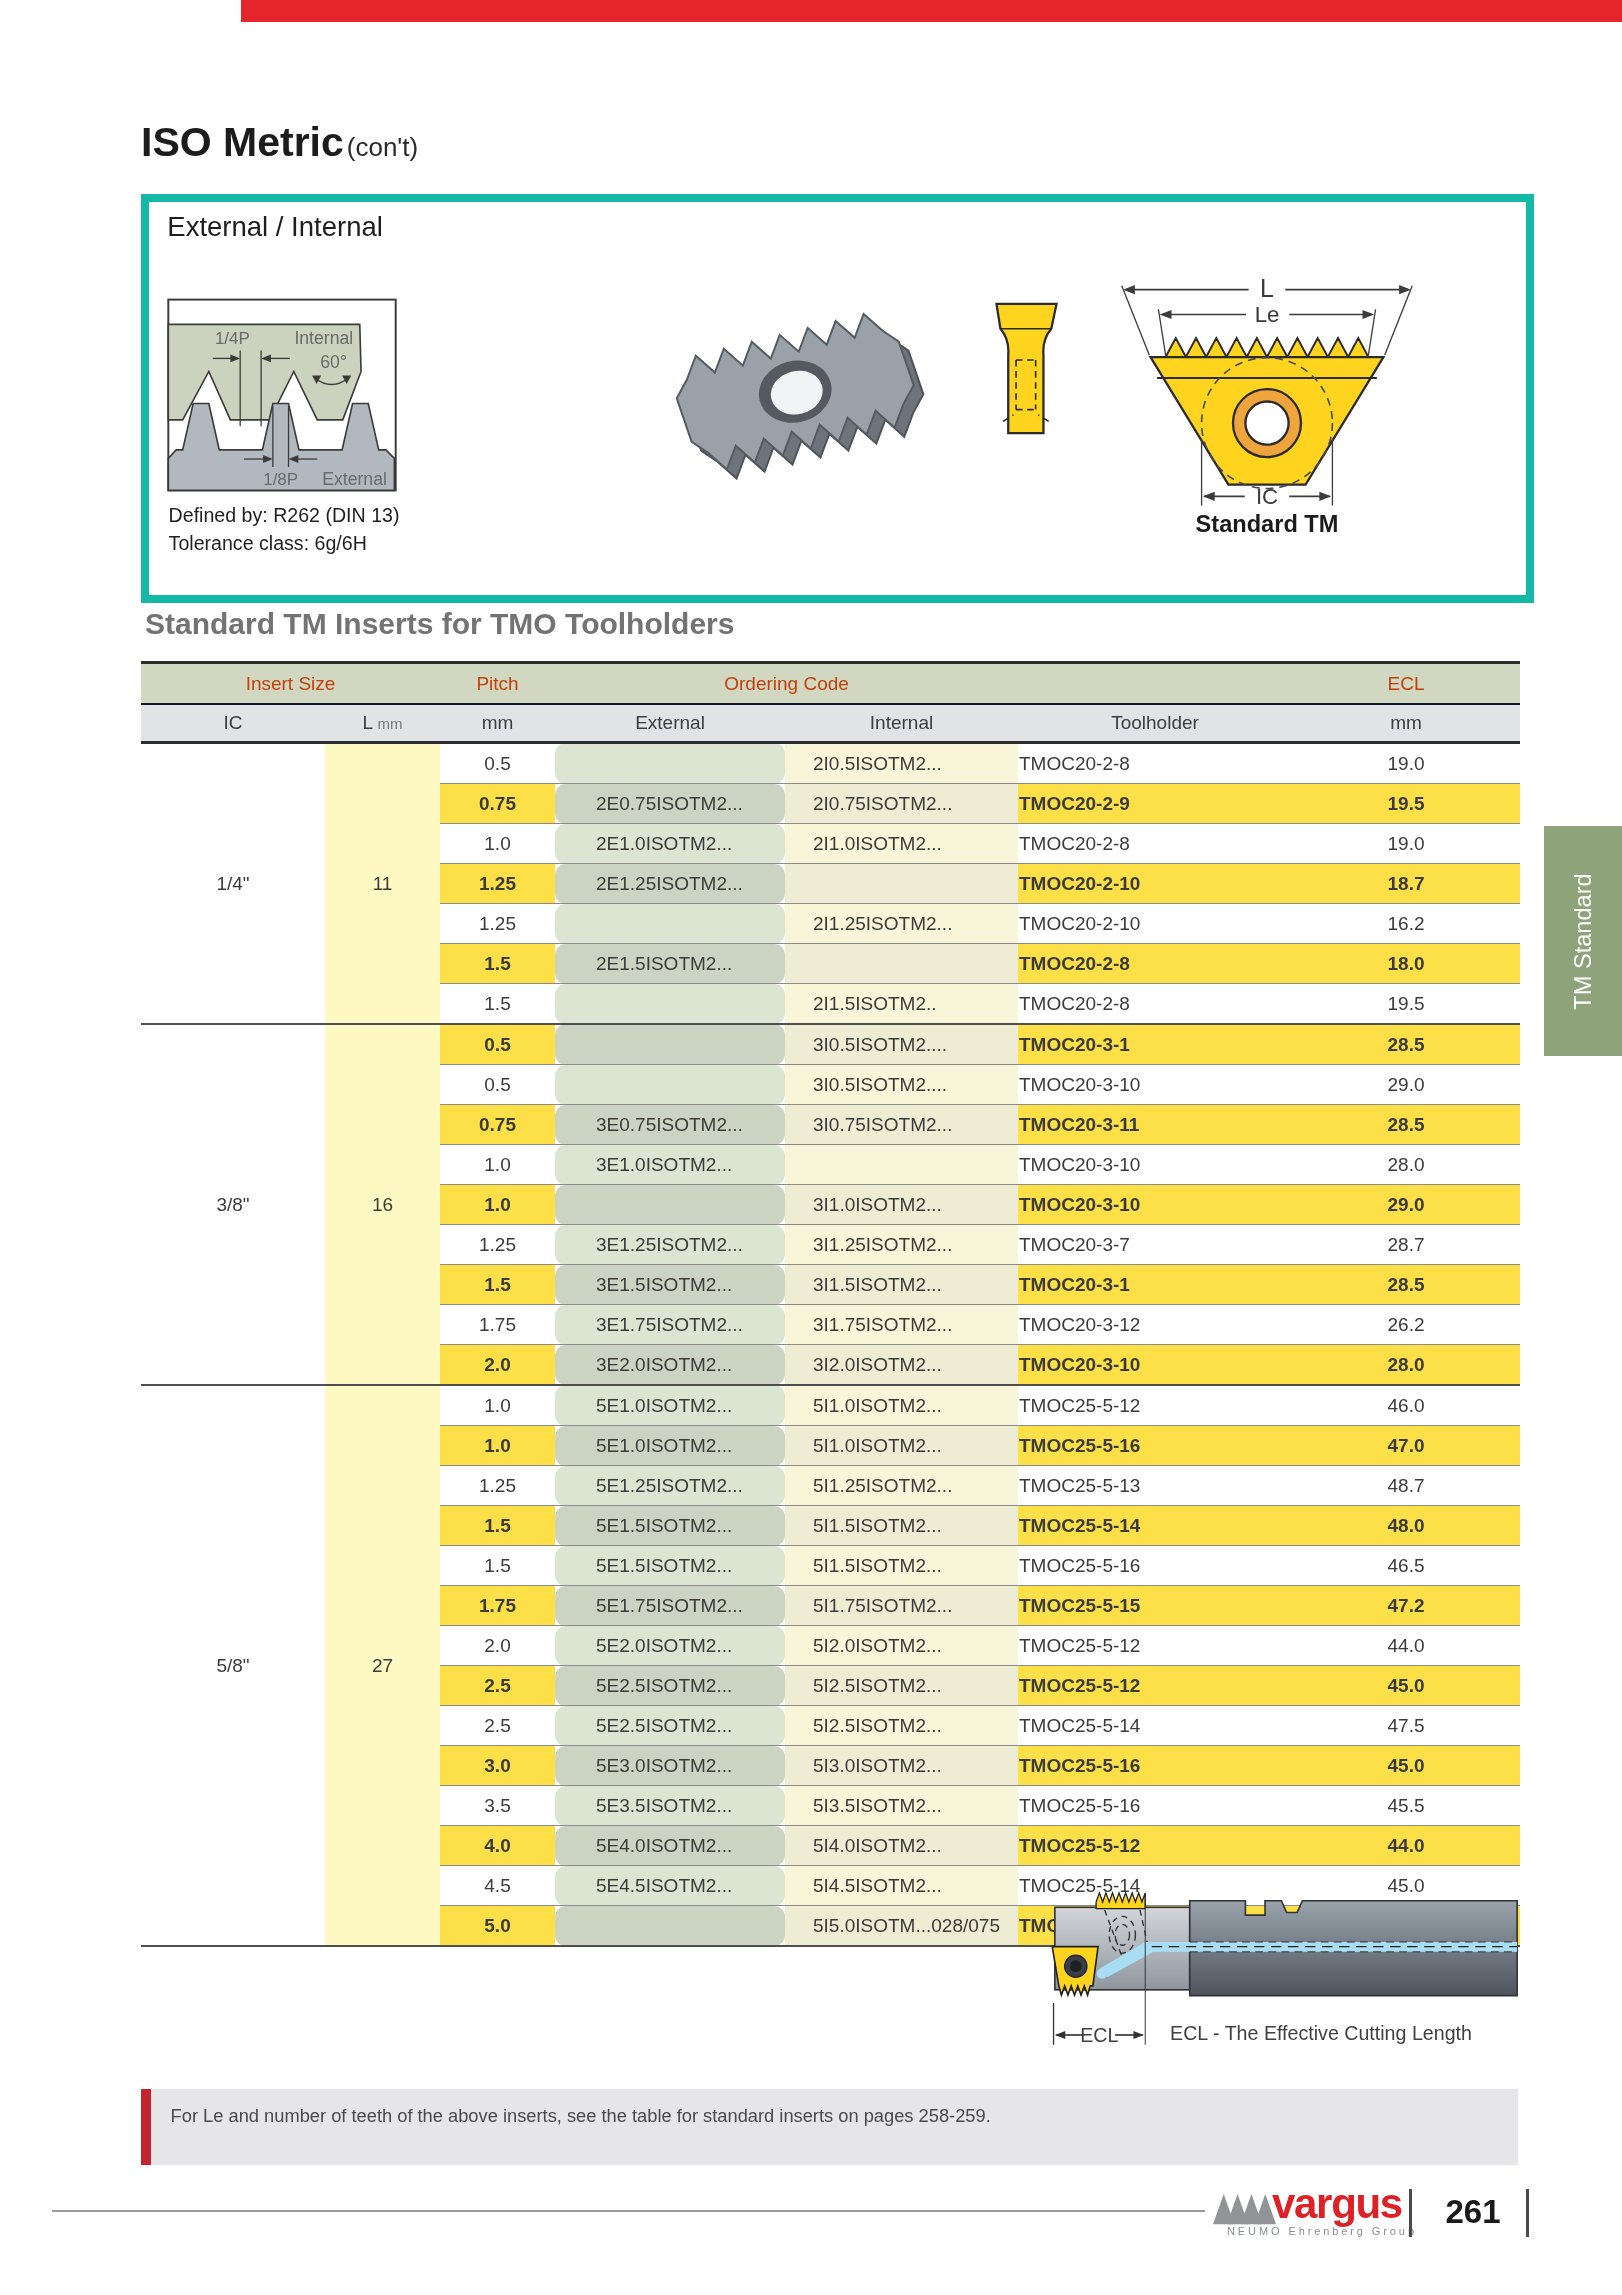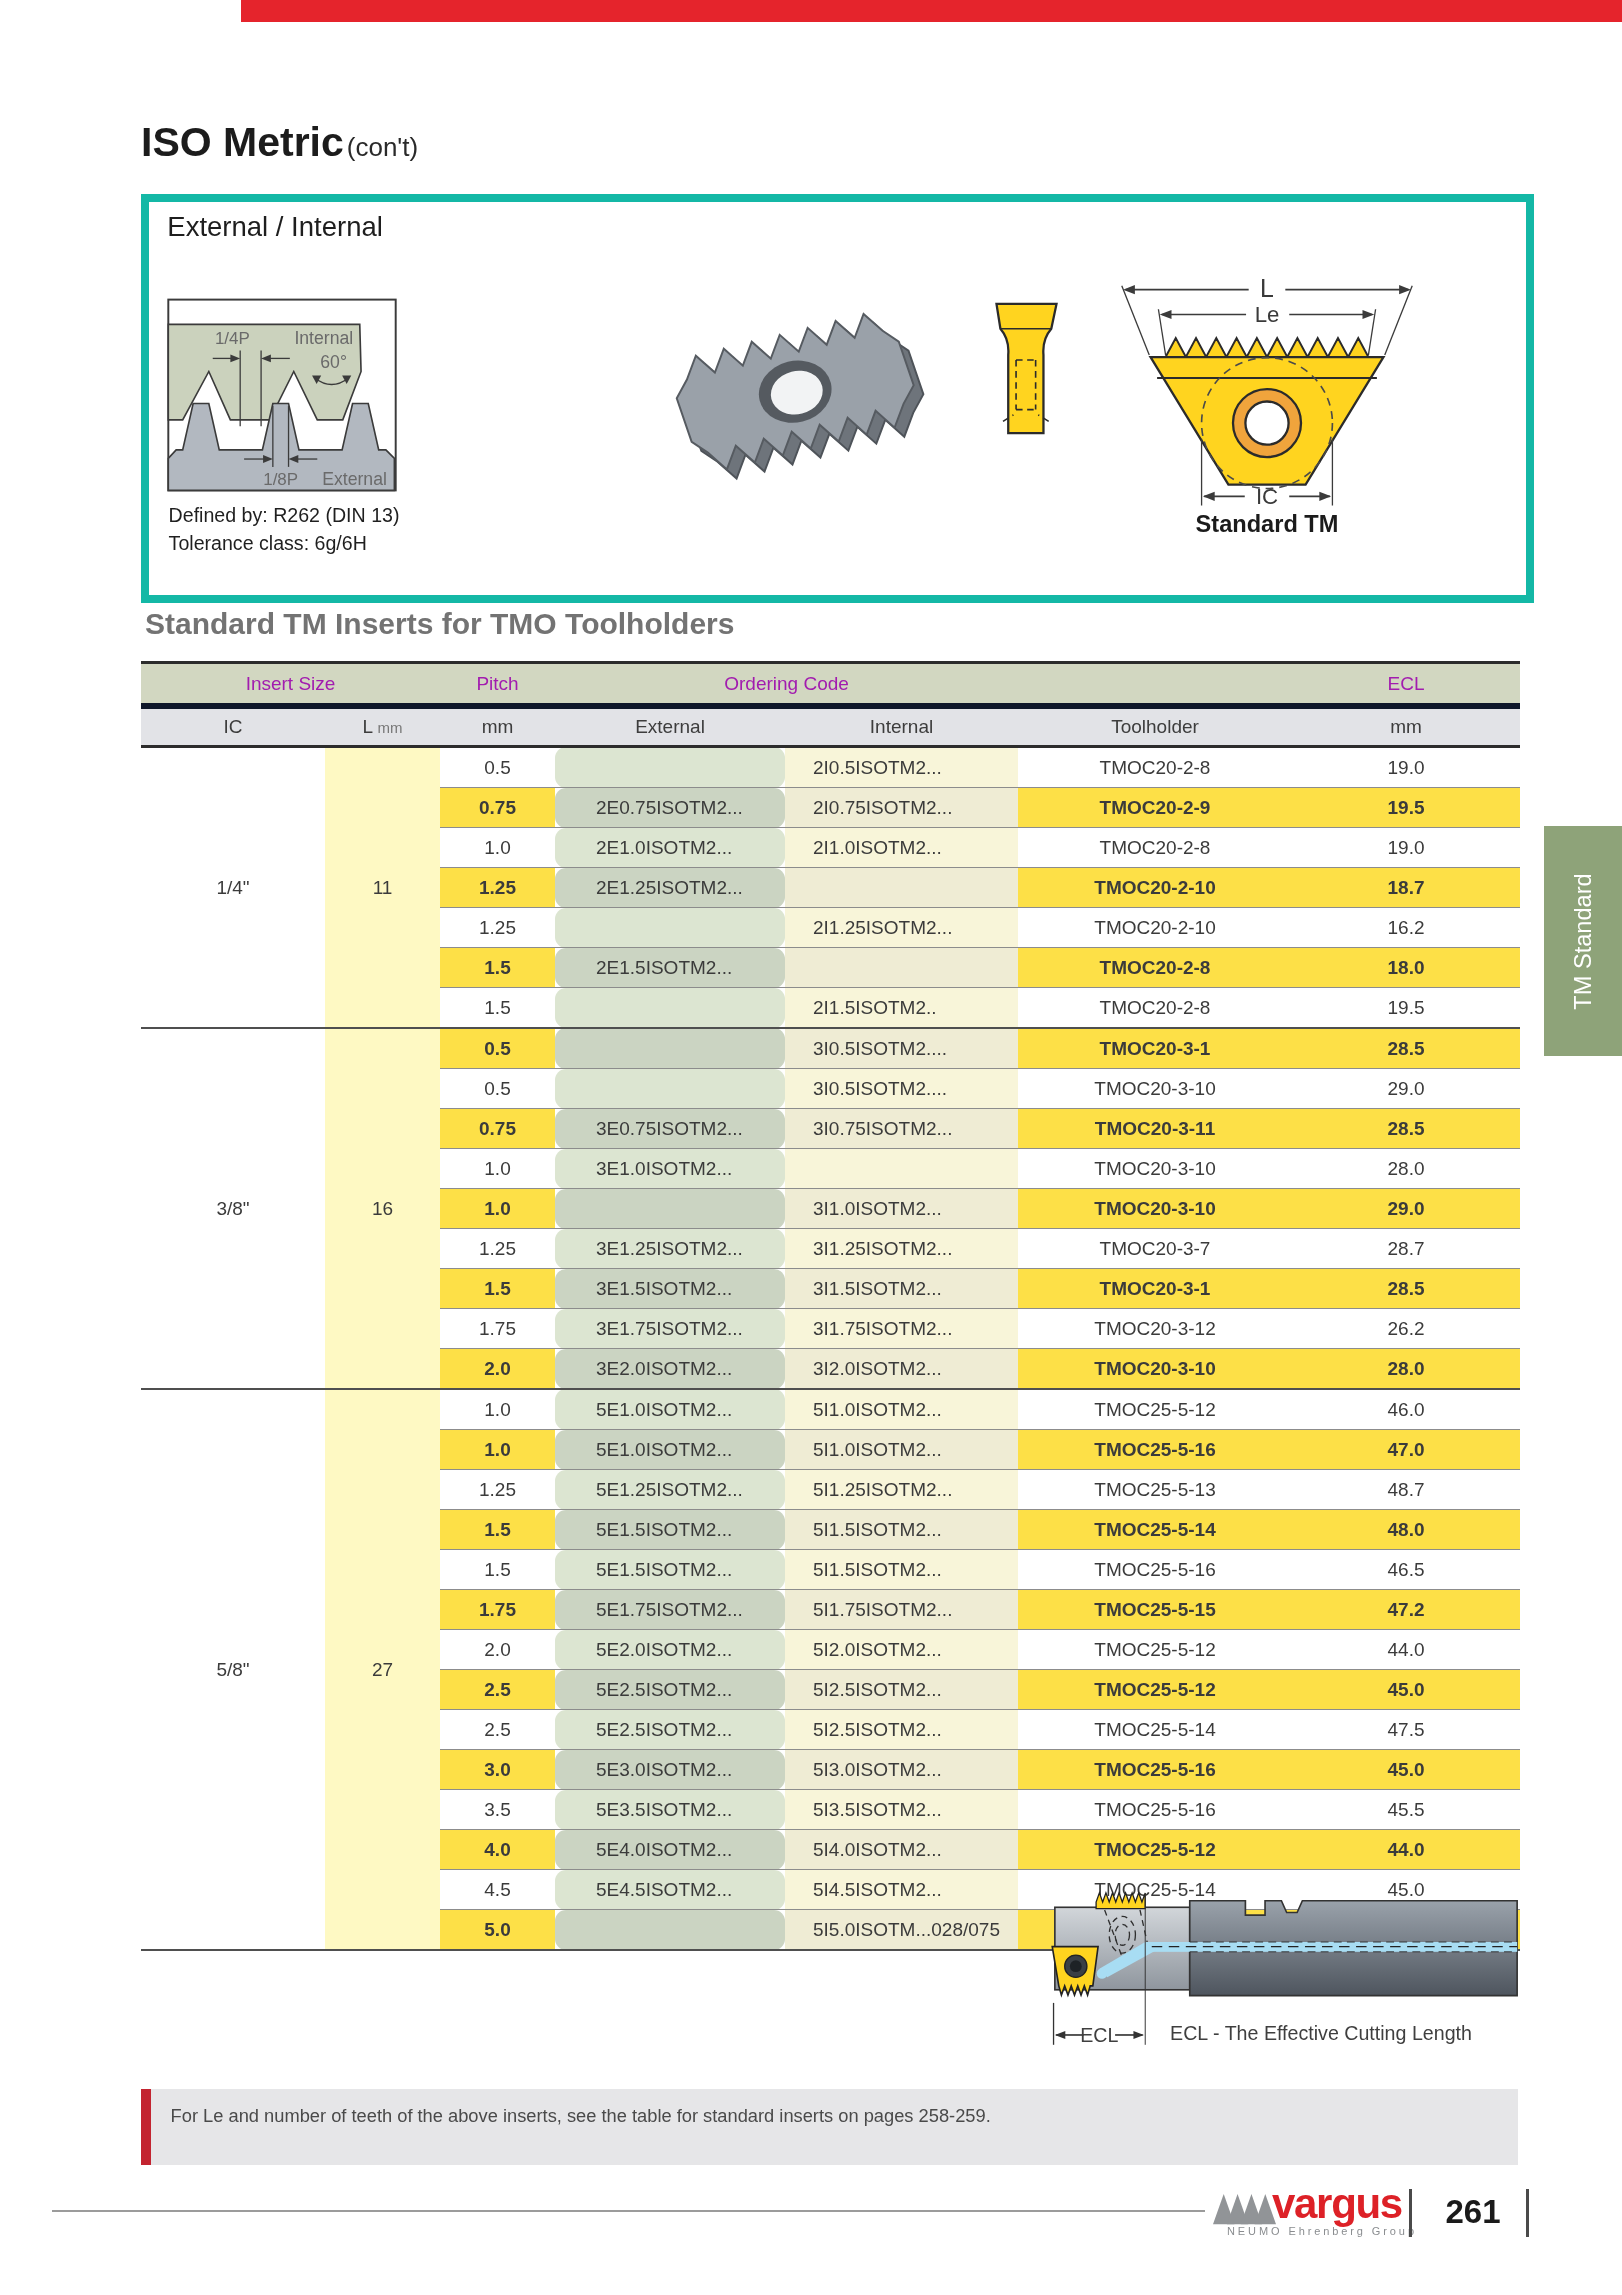--- a/index.html
+++ b/index.html
@@ -18,31 +18,31 @@
   .profile-box{left:141px;top:194px;width:1377px;height:393px;border:8px solid #14b8a6;background:#fff;}
   .box-header{left:18.3px;top:9.2px;font-size:27.5px;color:#1e1e1e;}
   .defined{left:19.6px;top:300px;font-size:19.6px;color:#1f1f1f;line-height:27.5px;}
   .std-caption{left:961px;top:309px;width:314px;text-align:center;font-weight:bold;font-size:23.6px;color:#1b1b1b;}
 
   
   .table-title{left:145px;top:607px;font-size:30px;font-weight:bold;color:#737373;}
   .table-wrap{left:141px;top:661px;width:1377px;}
   table{border-collapse:collapse;table-layout:fixed;width:1377px;font-size:19px;}
   th{font-weight:normal;}
-  tr.h1 th{background:#d2d7c1;height:37px;color:#a21caf;border-top:3.3px solid #2c2c2c;border-bottom:6px solid #0f172a;}
+  tr.h1 th{background:#d2d7c1;height:37px;color:#c2410c;border-top:3.3px solid #2c2c2c;border-bottom:2px solid #0f172a;}
   tr.h2 th{background:#e2e3e7;height:34px;color:#3d3d3d;border-bottom:3.3px solid #2c2c2c;}
   tr.h2 .unit{font-size:15px;color:#787878;}
   tbody{border-bottom:2.6px solid #4f4f4f;}
   tbody td{height:37px;background:#fff;color:#3b3b3b;}
   td.icc{text-align:center;background:#fff;}
   td.lc{text-align:center;background:#fef9c3;}
   td.p{text-align:center;}
   td.ext{padding-left:41px;background:#dce5d1;border-radius:11px;}
   td.int{padding-left:28px;background:#f8f5d9;}
-  td.tool{text-align:center;}
+  td.tool{}
   td.ecl{text-align:center;}
   tr.g td.p,tr.g td.tool,tr.g td.ecl{background:#fde047;font-weight:bold;}
   tr.g td.ext{background:#cbd4c2;}
   tr.g td.int{background:#efecd4;}
   tr.sep td{border-top:1.3px solid #8c8c8c;}
   tr.gstart td{border-top:2.6px solid #4f4f4f;}
 
   
   .footnote{left:141px;top:2089px;width:1347px;height:64px;background:#e6e6e8;
             border-left:10.5px solid #c32430;padding:11.8px 0 0 19.6px;font-size:18.3px;line-height:29px;color:#4a4a4a;}

